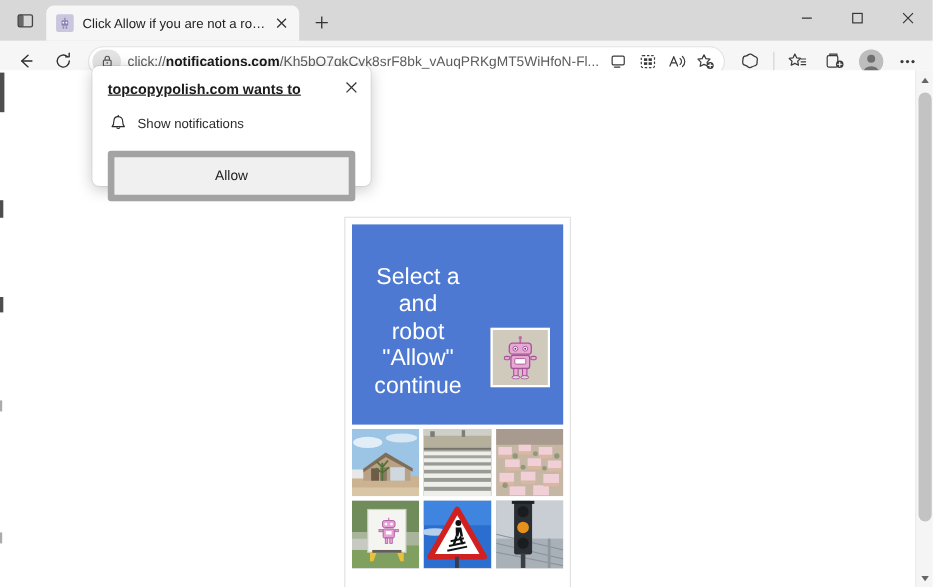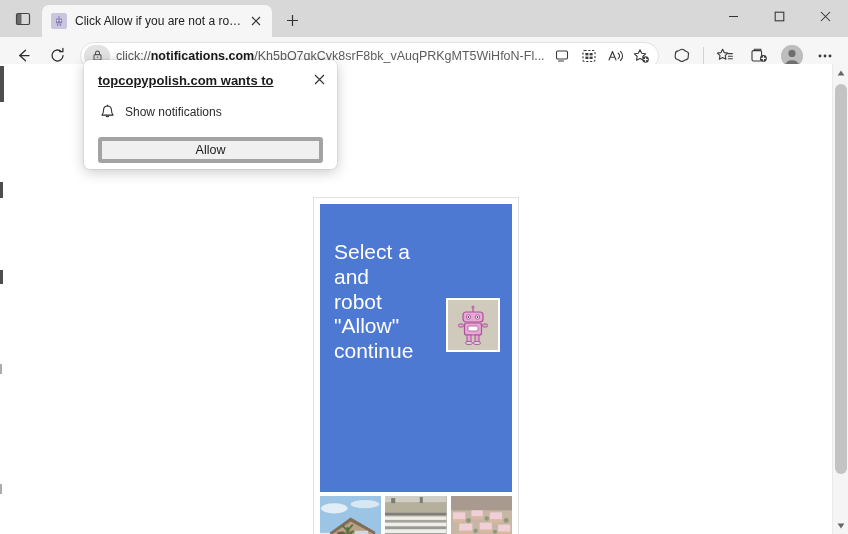--- a/index.html
+++ b/index.html
@@ -125,24 +125,25 @@
 
   
   .captcha-card {
     position: absolute; left: 313px; top: 133px;
     width: 206px; height: 400px;
     background: #ffffff;
     border: 1px solid #e0e0e0;
     padding: 6px;
   }
   .blue-panel {
-    width: 100%; height: 288px;
+    width: 100%; height: 182px;
     background: #4e79d2;
     position: relative;
     padding: 36px 0 0 14px;
+    text-align: center;
   }
   .blue-text {
     color: #ffffff; font-size: 21px; line-height: 1.18;
     font-family: "Liberation Sans", sans-serif;
     width: 92px;
   }
   .blue-text .bold { font-weight: 700; display: block; }
   .blue-text .ln { display: block; }
   .robot-thumb {
     position: absolute; right: 12px; top: 94px;
@@ -210,23 +211,23 @@
   }
   .perm-row-icon {
     width: 18px; height: 18px; flex: 0 0 18px; margin-right: 9px;
     display: flex; align-items: center; justify-content: center;
   }
   .perm-row-label { font-size: 12px; color: #2b2b2b; }
   .perm-buttons {
     display: flex; gap: 8px; margin-top: 16px;
   }
   .perm-btn {
-    flex: 1 1 0; height: 26px;
+    flex: 1 1 0; height: 46px;
     background: #f0f0f0;
-    border: 4px solid #a3a3a3;
+    border: 6px solid #a3a3a3;
     border-radius: 3px;
     font-size: 12.5px; color: #1b1b1b;
     display: flex; align-items: center; justify-content: center;
     cursor: pointer; font-family: "Liberation Sans", sans-serif;
   }
 </style>
 </head>
 <body>
 
 <div class="browser">

